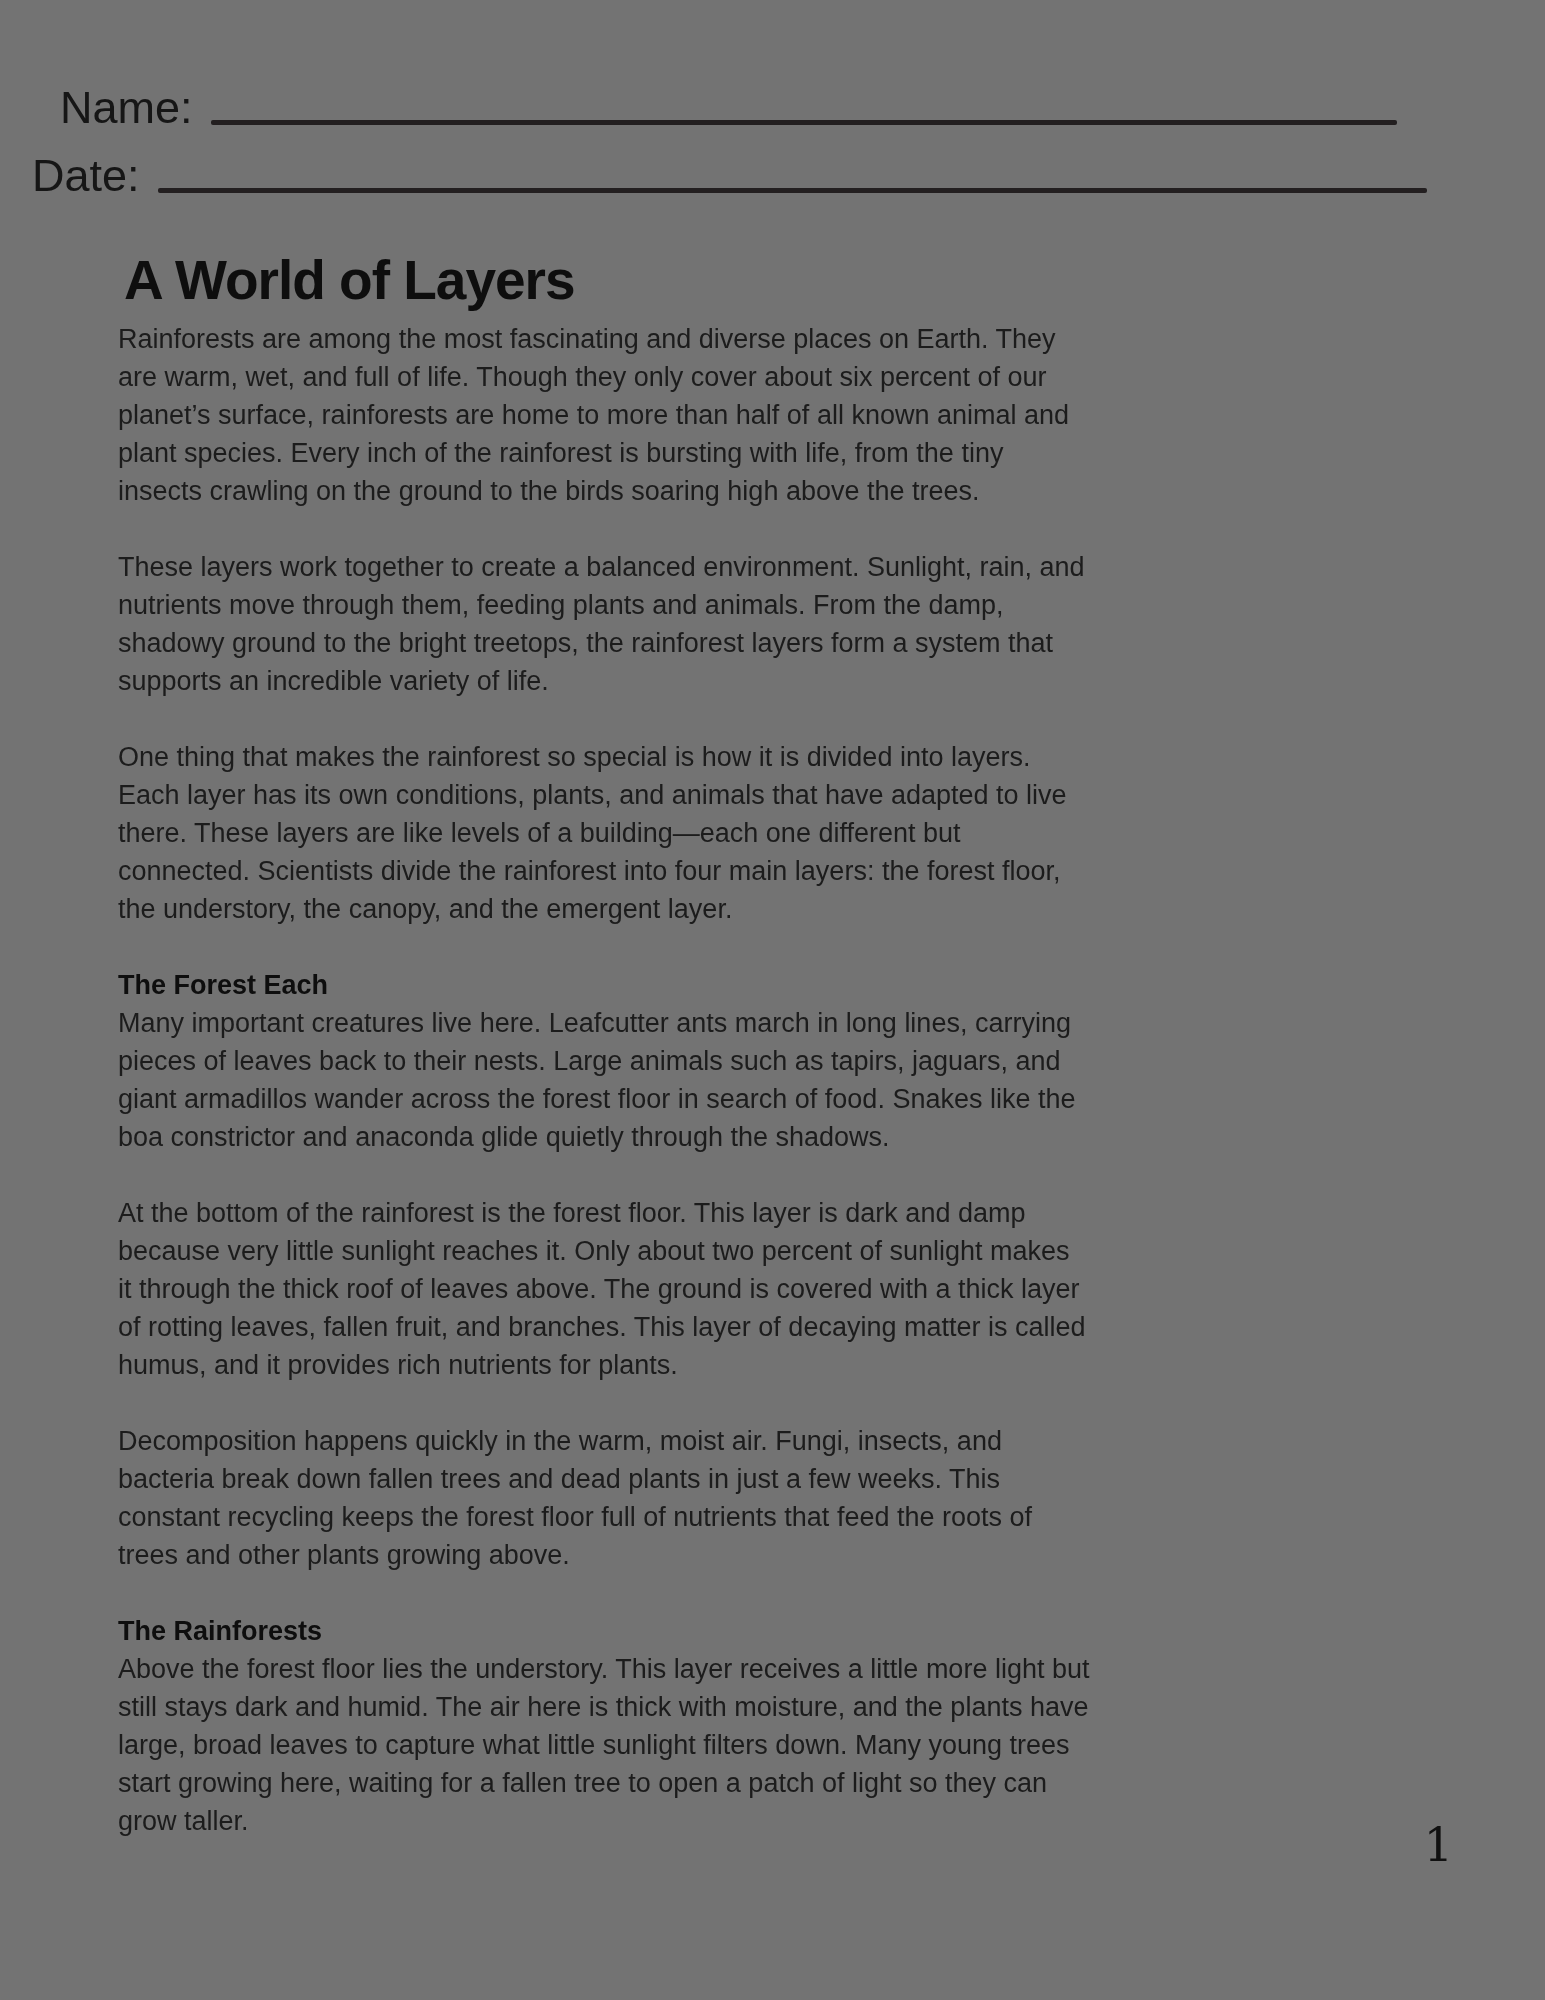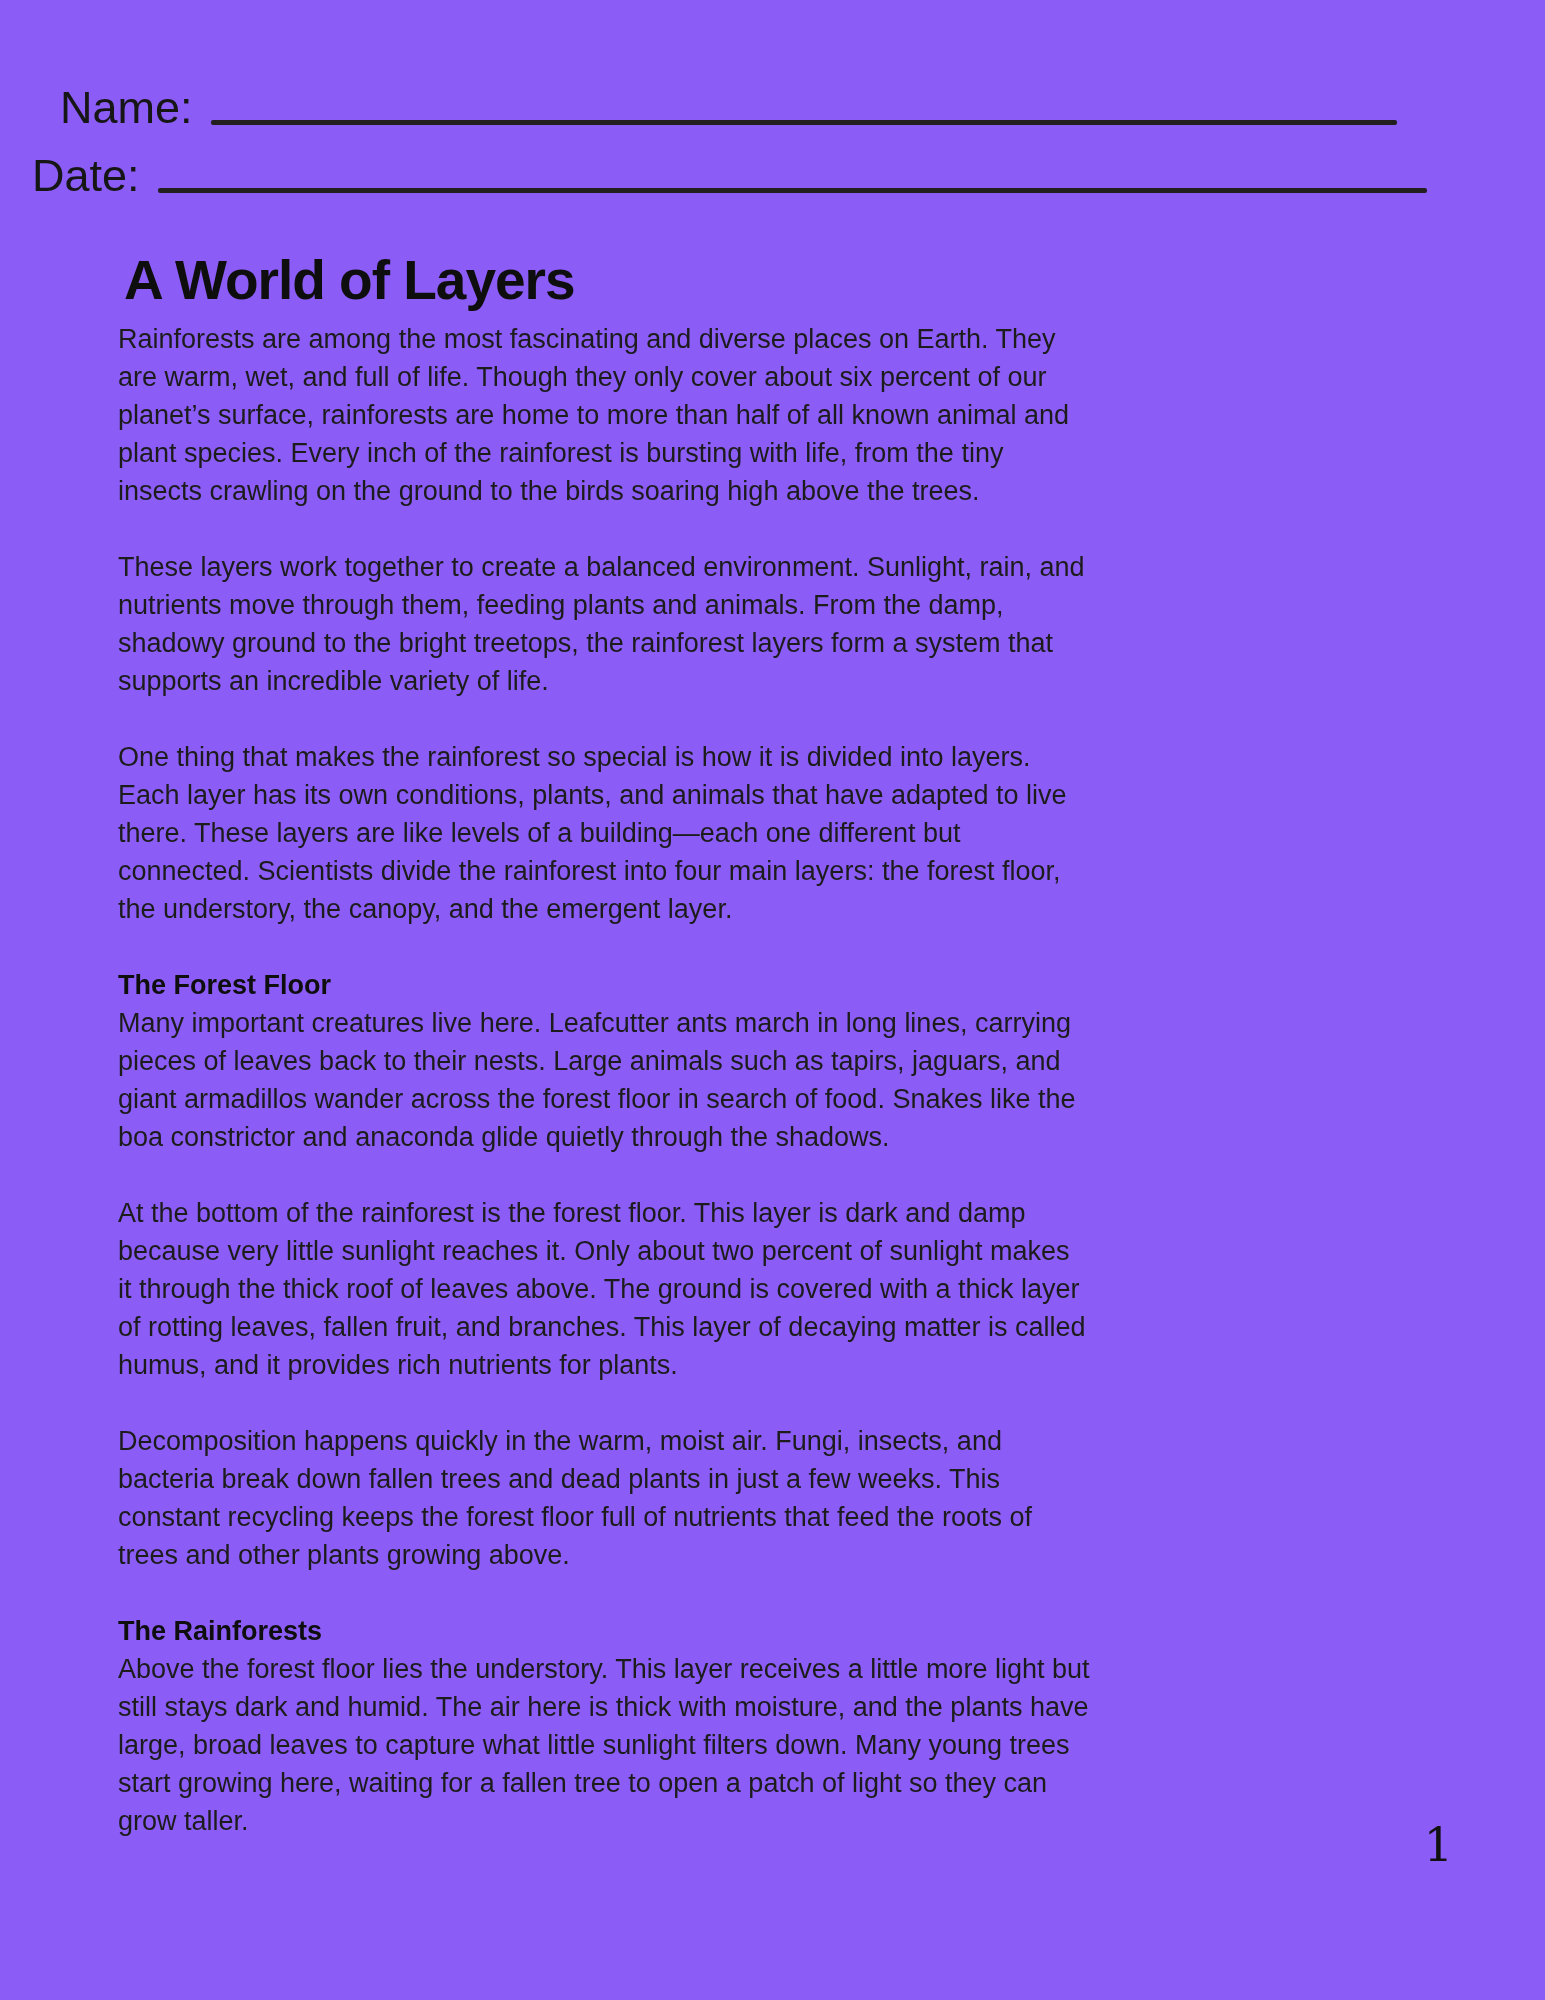--- a/index.html
+++ b/index.html
@@ -9,21 +9,21 @@
     height: 2000px;
     background: #ffffff;
     color: #1a1a1a;
     font-family: "Liberation Sans", sans-serif;
     position: relative;
     overflow: hidden;
   }
   .page {
     position: absolute;
     inset: 0;
-    background: #8b5cf6;
+    background: #737373;
   }
 
   
   .fillin-row {
     display: flex;
     align-items: flex-end;
   }
   .name-row {
     margin: 82px 148px 16px 60px;
   }
@@ -100,21 +100,21 @@
   <div class="content">
 
     <h1 class="doc-title">A World of Layers</h1>
 
     <p>Rainforests are among the most fascinating and diverse places on Earth. They are warm, wet, and full of life. Though they only cover about six percent of our planet’s surface, rainforests are home to more than half of all known animal and plant species. Every inch of the rainforest is bursting with life, from the tiny insects crawling on the ground to the birds soaring high above the trees.</p>
 
     <p>These layers work together to create a balanced environment. Sunlight, rain, and nutrients move through them, feeding plants and animals. From the damp, shadowy ground to the bright treetops, the rainforest layers form a system that supports an incredible variety of life.</p>
 
     <p>One thing that makes the rainforest so special is how it is divided into layers. Each layer has its own conditions, plants, and animals that have adapted to live there. These layers are like levels of a building—each one different but connected. Scientists divide the rainforest into four main layers: the forest floor, the understory, the canopy, and the emergent layer.</p>
 
-    <h2 class="section-heading">The Forest Floor</h2>
+    <h2 class="section-heading">The Forest Each</h2>
 
     <p>Many important creatures live here. Leafcutter ants march in long lines, carrying pieces of leaves back to their nests. Large animals such as tapirs, jaguars, and giant armadillos wander across the forest floor in search of food. Snakes like the boa constrictor and anaconda glide quietly through the shadows.</p>
 
     <p>At the bottom of the rainforest is the forest floor. This layer is dark and damp because very little sunlight reaches it. Only about two percent of sunlight makes it through the thick roof of leaves above. The ground is covered with a thick layer of rotting leaves, fallen fruit, and branches. This layer of decaying matter is called humus, and it provides rich nutrients for plants.</p>
 
     <p>Decomposition happens quickly in the warm, moist air. Fungi, insects, and bacteria break down fallen trees and dead plants in just a few weeks. This constant recycling keeps the forest floor full of nutrients that feed the roots of trees and other plants growing above.</p>
 
     <h2 class="section-heading">The Rainforests</h2>
 
     <p>Above the forest floor lies the understory. This layer receives a little more light but still stays dark and humid. The air here is thick with moisture, and the plants have large, broad leaves to capture what little sunlight filters down. Many young trees start growing here, waiting for a fallen tree to open a patch of light so they can grow taller.</p>

